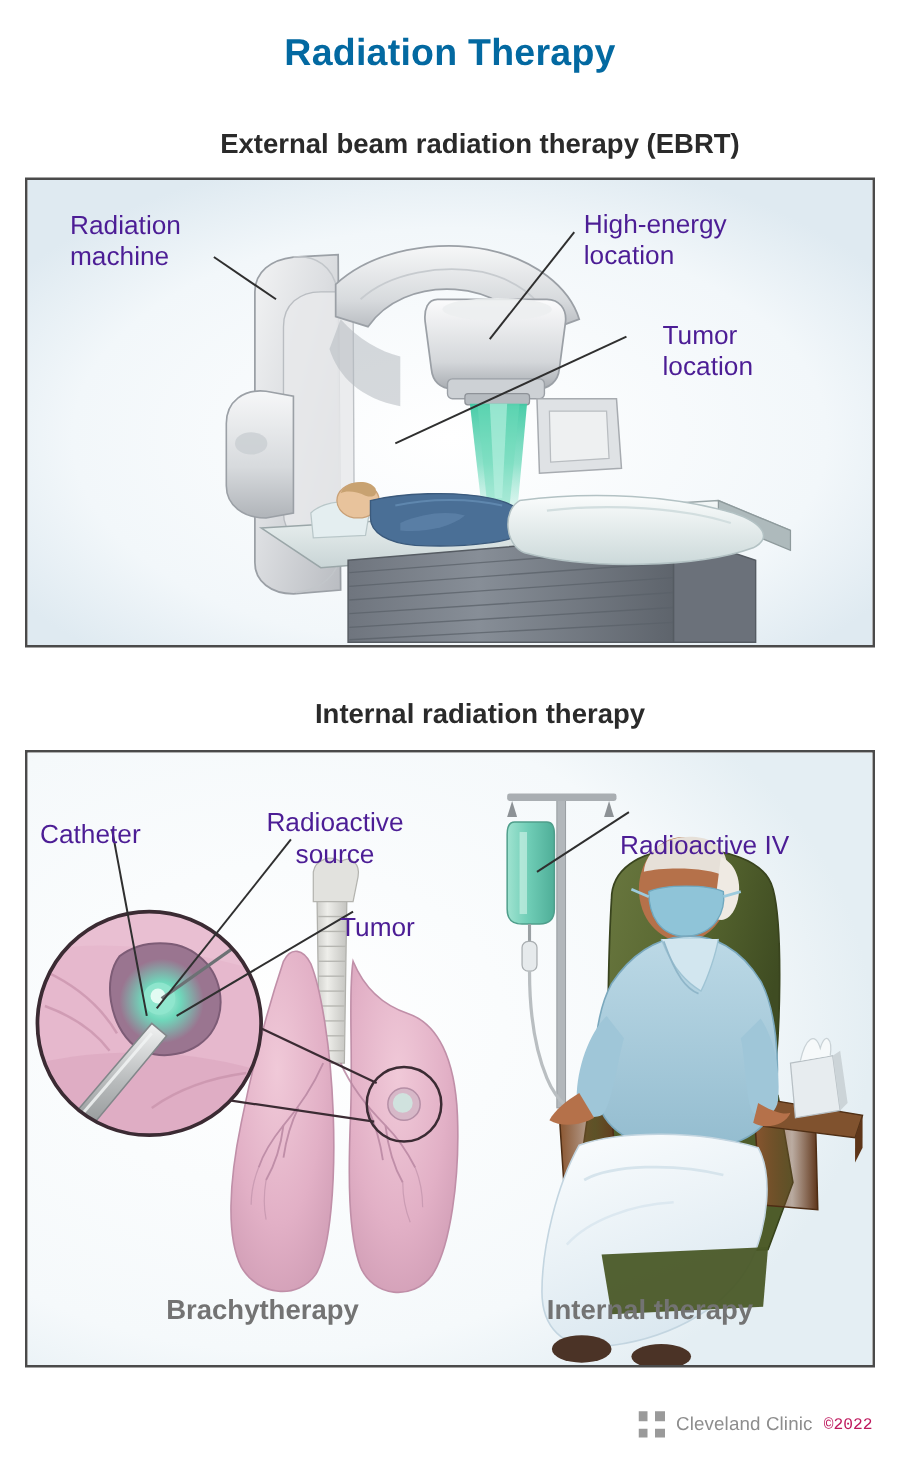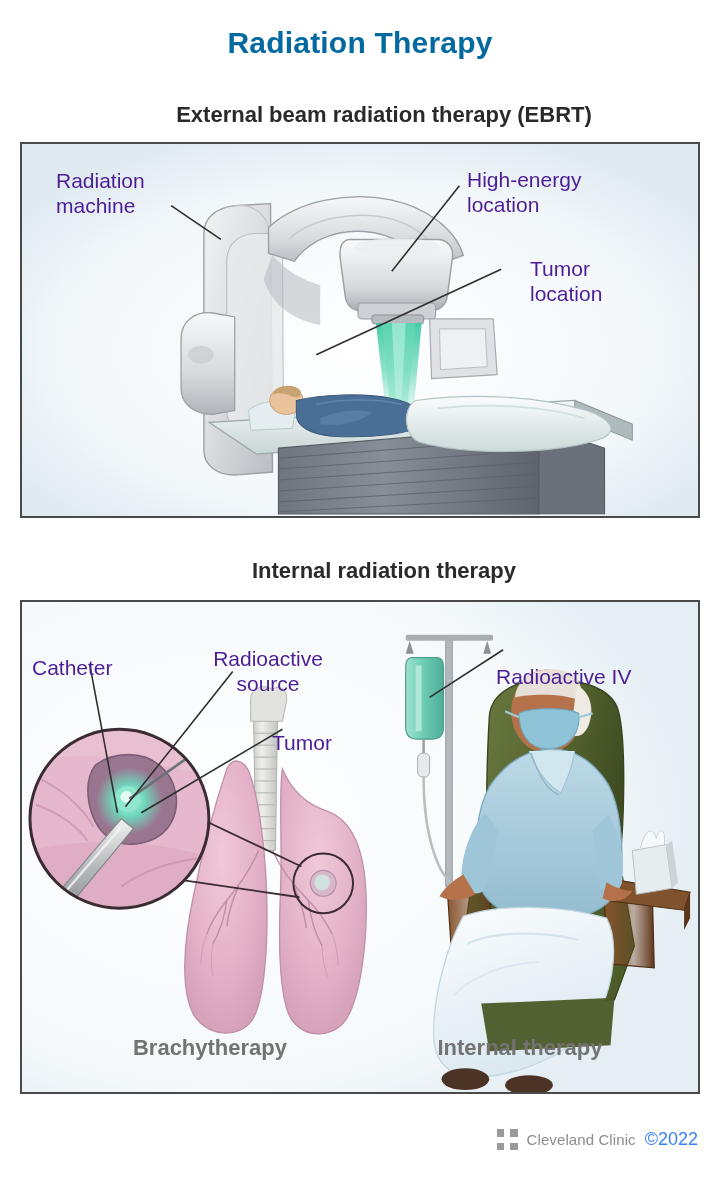--- a/index.html
+++ b/index.html
@@ -107,22 +107,23 @@
   .cc-logo i:nth-child(2){ right:0;   top:0; }
   .cc-logo i:nth-child(3){ left:0;    bottom:0; }
   .cc-logo i:nth-child(4){ right:0;   bottom:0; }
   .cc-name {
     font-size: 15px;
     font-weight: normal;
     color: #8d8d8d;
     letter-spacing: 0.1px;
   }
   .cc-copy {
-    font-size: 18px;
-    color: #3b82f6;
+    font-size: 13px;
+    color: #be185d;
+    font-family: Liberation Mono, monospace;
   }
 </style>
 </head>
 <body>
 
 <div class="page">
 
   <div class="main-title">Radiation Therapy</div>
 
   <div class="section-title" id="ebrt-title">External beam radiation therapy (EBRT)</div>

